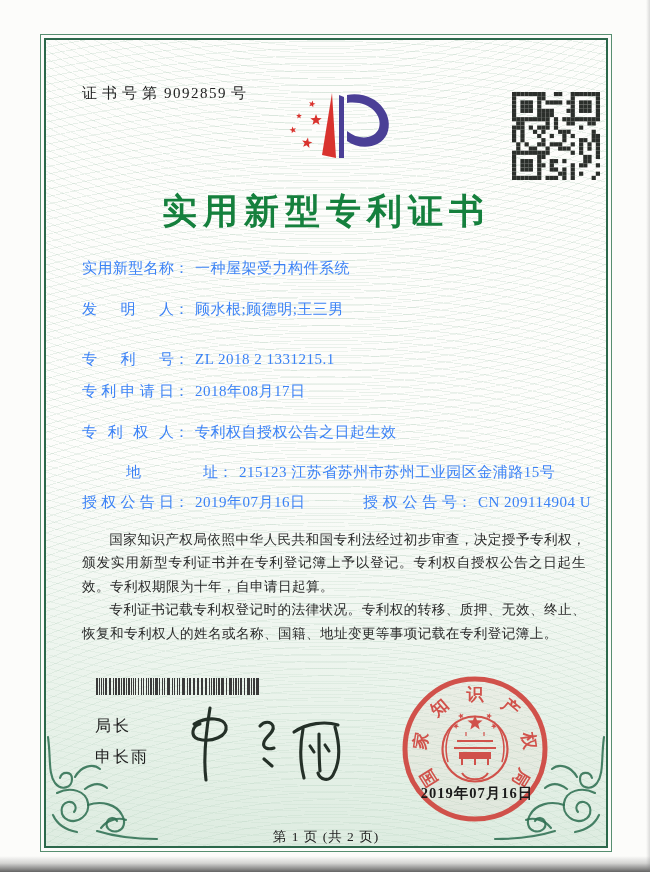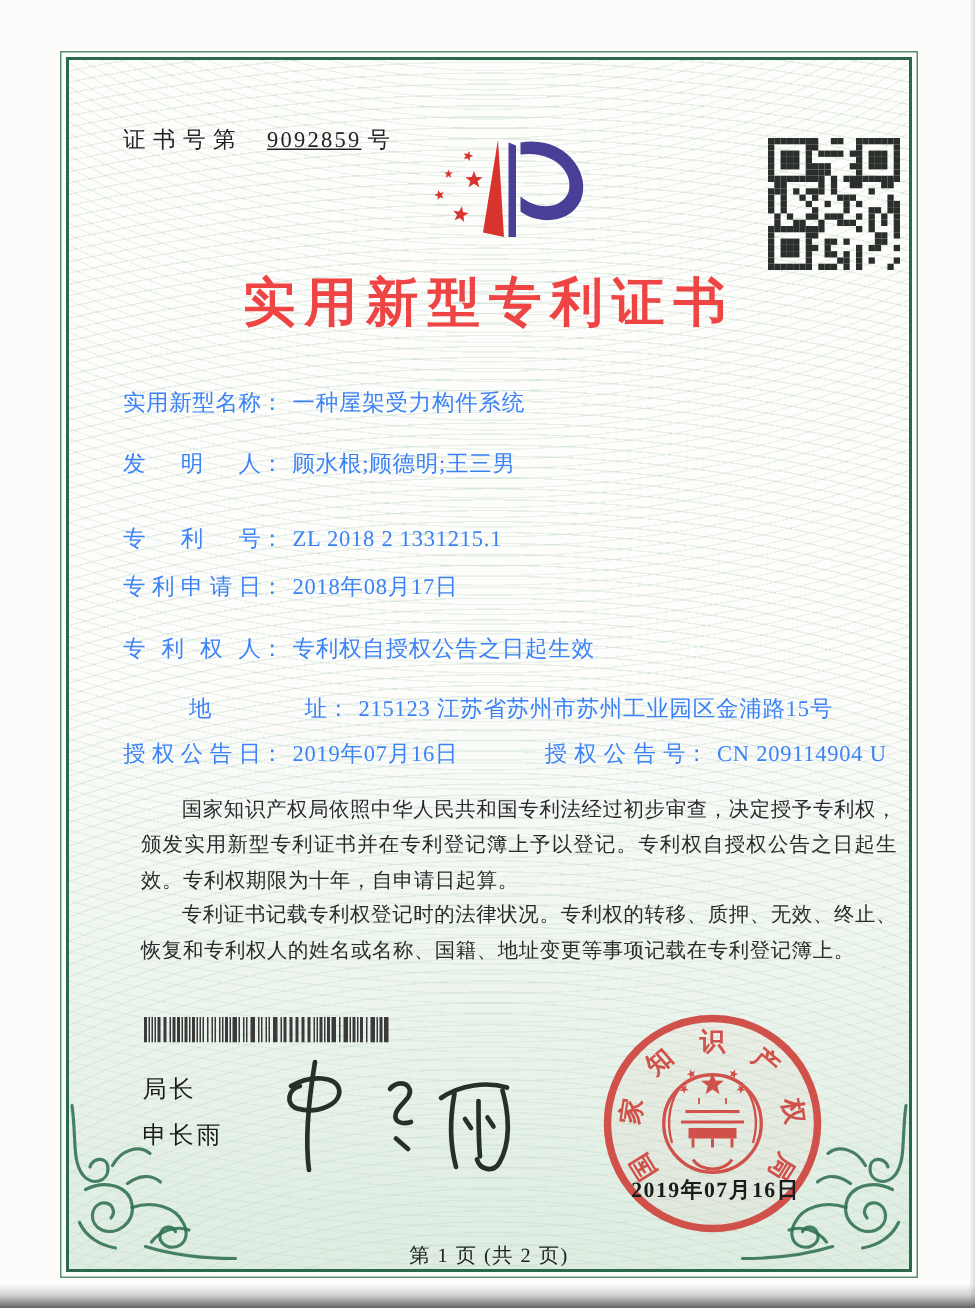--- a/index.html
+++ b/index.html
@@ -26,39 +26,39 @@
   .frame-inner::after{content:"";position:absolute;inset:0;pointer-events:none;
     background:linear-gradient(180deg,rgba(235,245,238,0) 52%,rgba(205,228,211,.45) 85%,rgba(196,222,203,.55) 100%);}
   .content{position:absolute;inset:0;z-index:2;}
 
   .corner{position:absolute;bottom:-5px;left:-5px;width:122px;height:120px;z-index:3;}
   .corner.right{left:auto;right:-5px;transform:scaleX(-1);}
   .corner path{stroke:#2f6f52;fill:none;stroke-width:2.1;stroke-linecap:round;opacity:.88;}
 
   .cert-no{position:absolute;left:36px;top:44px;font-size:15px;white-space:nowrap;}
   .cert-no .pfx{letter-spacing:5px;}
-  .cert-no .num{letter-spacing:1.5px;margin-left:16px;text-decoration:underline;}
+  .cert-no .num{letter-spacing:1.5px;margin-left:2px;}
   .cert-no .sfx{margin-left:4px;}
 
   .logo{position:absolute;left:230px;top:46px;width:120px;height:90px;}
   .qr{position:absolute;left:466px;top:52px;width:88px;height:88px;}
 
-  .title{position:absolute;left:0;right:0;top:138px;text-align:center;
-    font-size:35px;font-weight:bold;letter-spacing:6px;color:#ef4444;}
+  .title{position:absolute;left:0;right:0;top:148px;text-align:center;
+    font-size:35px;font-weight:bold;letter-spacing:6px;color:#15803d;}
 
   .field-row{position:absolute;left:36px;right:34px;font-size:15px;white-space:nowrap;color:#3b82f6;}
   .flabel{display:inline-block;width:92px;text-align:justify;text-align-last:justify;vertical-align:bottom;}
   .colon{display:inline-block;margin-right:6px;}
   .fvalue{letter-spacing:.5px;}
   .r0{top:219px;} .r1{top:260px;} .r2{top:310px;} .r3{top:342px;}
   .r4{top:383px;} .r5{top:423px;margin-left:44px;} .r6{top:453px;}
   .pair2{position:absolute;left:281px;top:0;}
   .pair2 .flabel{width:94px;}
 
-  .body-text{position:absolute;left:48px;top:488px;width:504px;
+  .body-text{position:absolute;left:36px;top:488px;width:504px;
     font-size:13.6px;line-height:23.4px;text-align:justify;color:#2a2a2a;letter-spacing:.4px;}
   .body-text p{margin:0;text-indent:2em;}
 
   .barcode{position:absolute;left:50px;top:638px;width:166px;height:17px;}
 
   .officer{position:absolute;left:49px;top:676px;font-size:16px;color:#1c1c1c;}
   .officer div{margin-bottom:10px;letter-spacing:2px;}
   .signature{position:absolute;left:118px;top:652px;width:200px;height:98px;}
   .signature path{stroke:#243028;fill:none;stroke-width:3.1;stroke-linecap:round;stroke-linejoin:round;}
 

